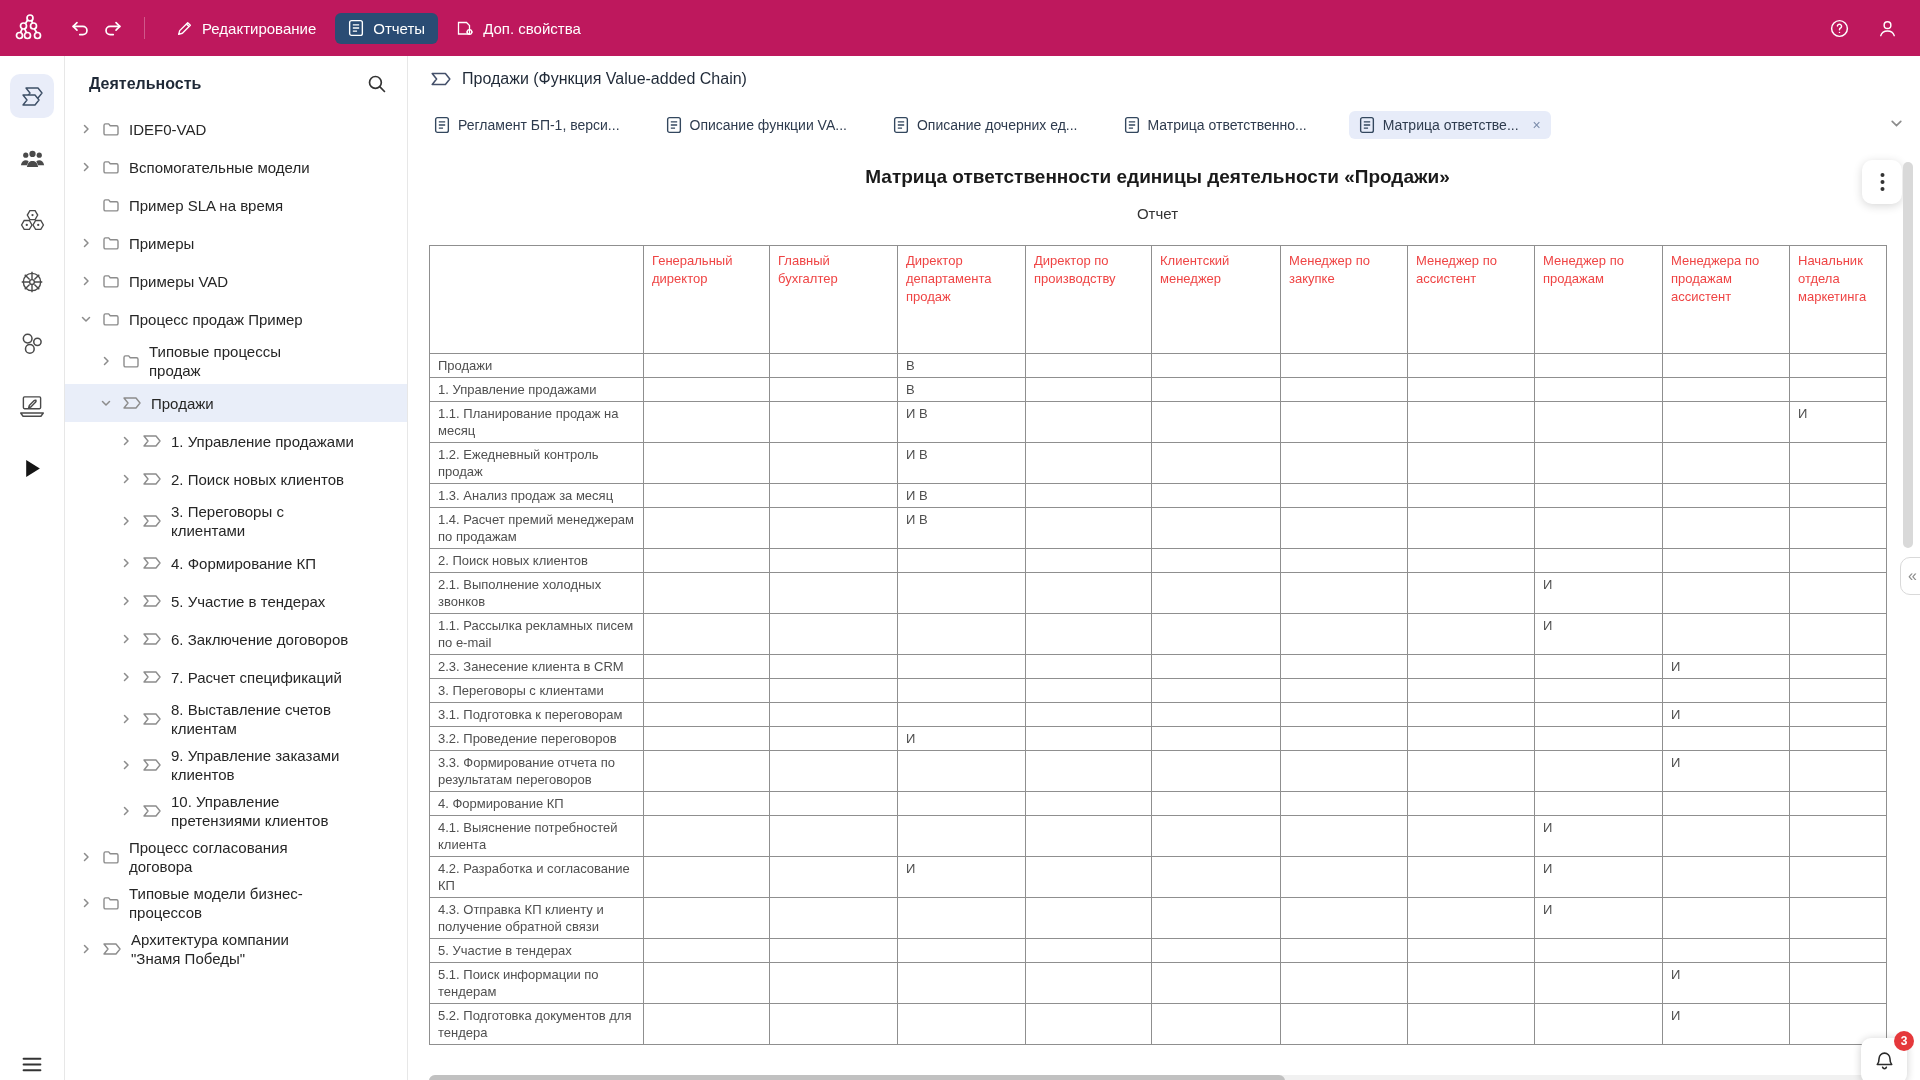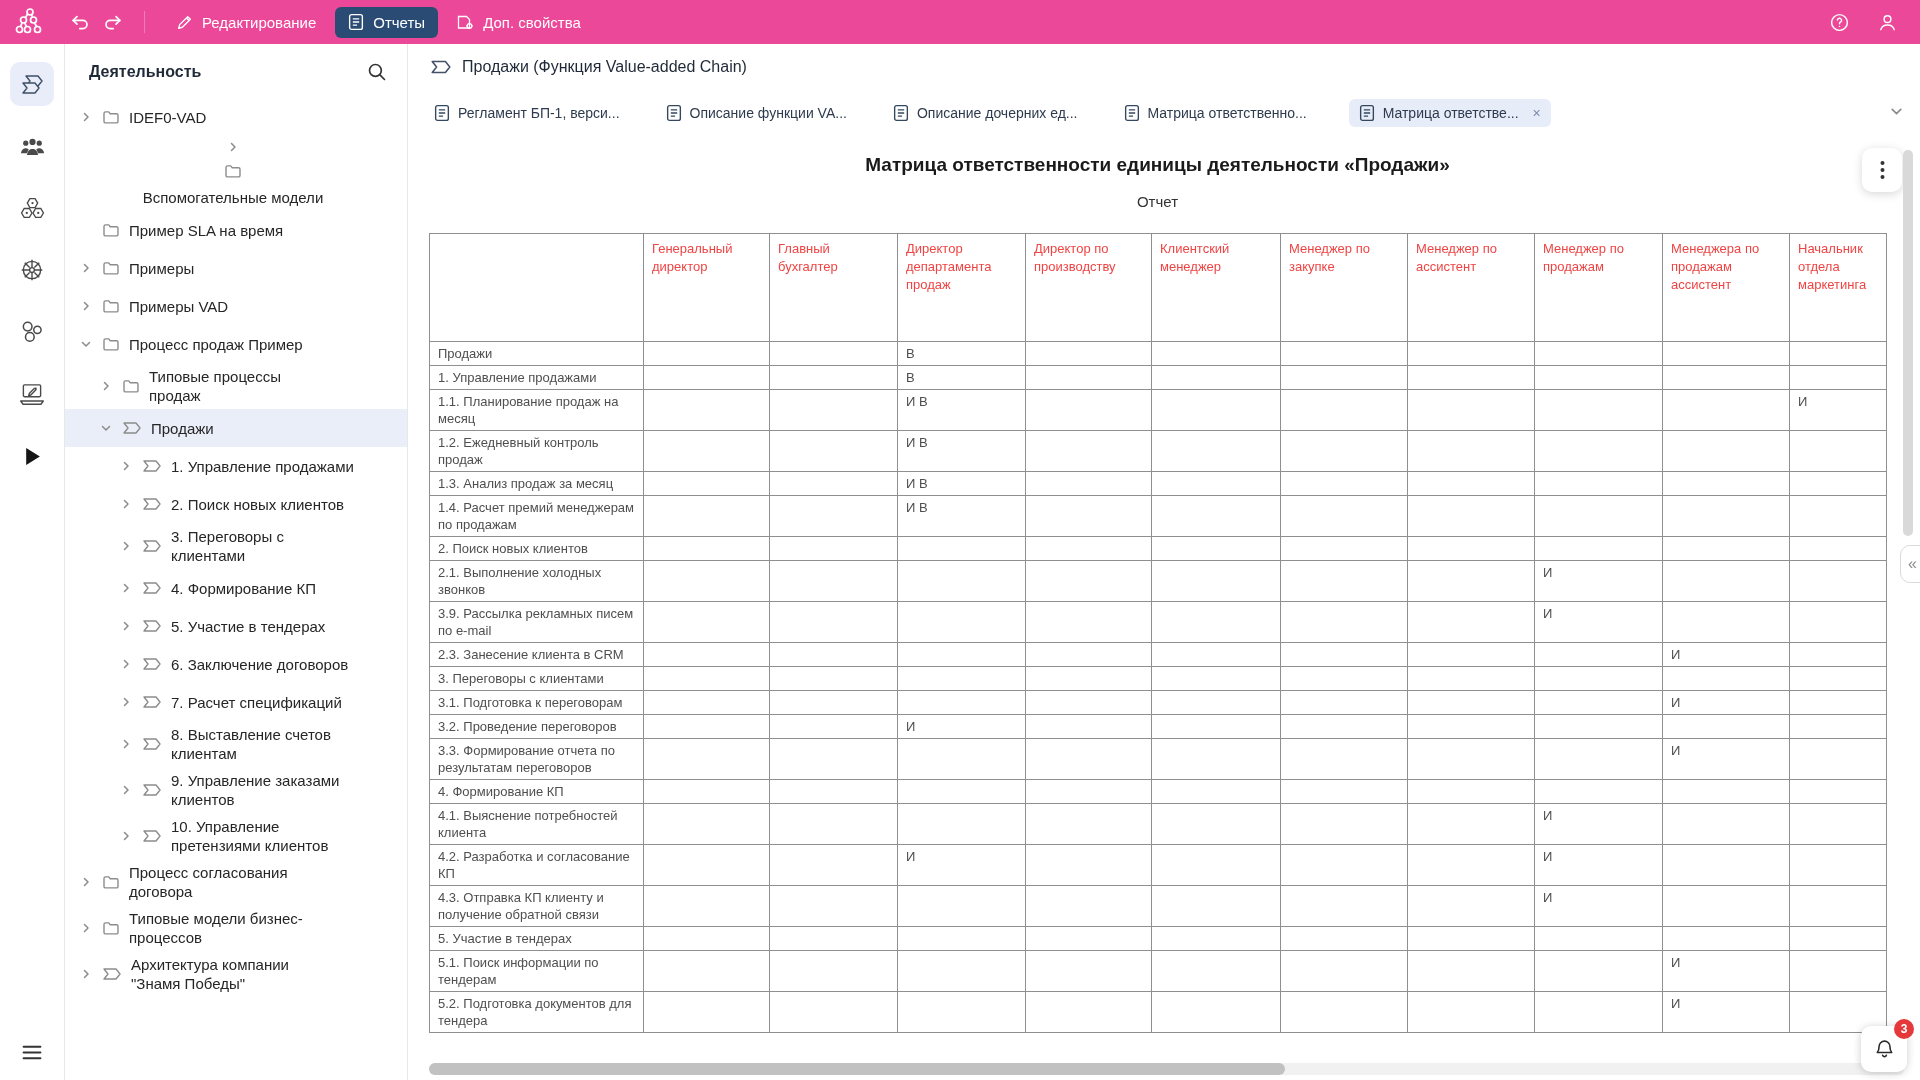--- a/index.html
+++ b/index.html
@@ -1,20 +1,20 @@
 <!DOCTYPE html>
 <html><head>
 <meta charset="utf-8">
 <style>
   * { box-sizing: border-box; margin: 0; padding: 0; }
   html, body { width: 1920px; height: 1080px; overflow: hidden; }
   body { font-family: "Liberation Sans", sans-serif; background: #fff; color: #222; }
 
   
-  .topbar { height: 44px; background: #ec4899; display: flex; align-items: center; color: #fff; }
+  .topbar { height: 56px; background: #be185d; display: flex; align-items: center; color: #fff; }
   .logo { margin: 0 16px 0 14px; display: flex; align-items: center; cursor: pointer; }
   .tb-iconbtn { background: none; border: none; color: #fff; width: 34px; height: 34px; display: flex; align-items: center; justify-content: center; cursor: pointer; }
   .tb-divider { width: 1px; height: 22px; background: rgba(255,255,255,.28); margin: 0 18px 0 14px; }
   .tb-nav { display: flex; align-items: center; gap: 6px; }
   .tb-item { display: flex; align-items: center; gap: 9px; height: 31px; padding: 0 13px; border-radius: 6px; font-size: 15px; color: #fff; cursor: pointer; background: transparent; border: none; }
   .tb-item.active { background: #2a4c74; }
   .tb-right { margin-left: auto; display: flex; align-items: center; gap: 14px; margin-right: 16px; }
 
   
   .app-body { display: flex; height: 1036px; border-radius: 15px; }
@@ -212,21 +212,21 @@
               <path d="M4.5 2.5 L8 6 l-3.5 3.5"></path>
             </svg>
           </span>
           <span class="tree-ic">
             <svg width="18" height="16" viewBox="0 0 18 16" fill="none" stroke="#8c8c8c" stroke-width="1.4" stroke-linejoin="round">
               <path d="M2 4.4 c0-.8.6-1.5 1.5-1.5 h3.2 l1.5 1.8 h6.3 c.8 0 1.5.7 1.5 1.5 v6.2 c0 .8-.7 1.5-1.5 1.5 H3.5 c-.9 0-1.5-.7-1.5-1.5 z"></path>
             </svg>
           </span>
           <span class="tree-label">IDEF0-VAD</span>
         </div>
-        <div class="tree-item" style="padding-left: 14px; flex-direction: column;">
+        <div class="tree-item" style="padding-left: 14px;">
           <span class="chev collapsed">
             <svg width="12" height="12" viewBox="0 0 12 12" fill="none" stroke="#8c8c8c" stroke-width="1.5" stroke-linecap="round" stroke-linejoin="round">
               <path d="M4.5 2.5 L8 6 l-3.5 3.5"></path>
             </svg>
           </span>
           <span class="tree-ic">
             <svg width="18" height="16" viewBox="0 0 18 16" fill="none" stroke="#8c8c8c" stroke-width="1.4" stroke-linejoin="round">
               <path d="M2 4.4 c0-.8.6-1.5 1.5-1.5 h3.2 l1.5 1.8 h6.3 c.8 0 1.5.7 1.5 1.5 v6.2 c0 .8-.7 1.5-1.5 1.5 H3.5 c-.9 0-1.5-.7-1.5-1.5 z"></path>
             </svg>
           </span>
@@ -671,21 +671,21 @@
               <td></td>
               <td></td>
               <td></td>
               <td></td>
               <td></td>
               <td>И</td>
               <td></td>
               <td></td>
             </tr>
             <tr>
-              <td>3.9. Рассылка рекламных писем по e-mail</td>
+              <td>1.1. Рассылка рекламных писем по e-mail</td>
               <td></td>
               <td></td>
               <td></td>
               <td></td>
               <td></td>
               <td></td>
               <td></td>
               <td>И</td>
               <td></td>
               <td></td>

